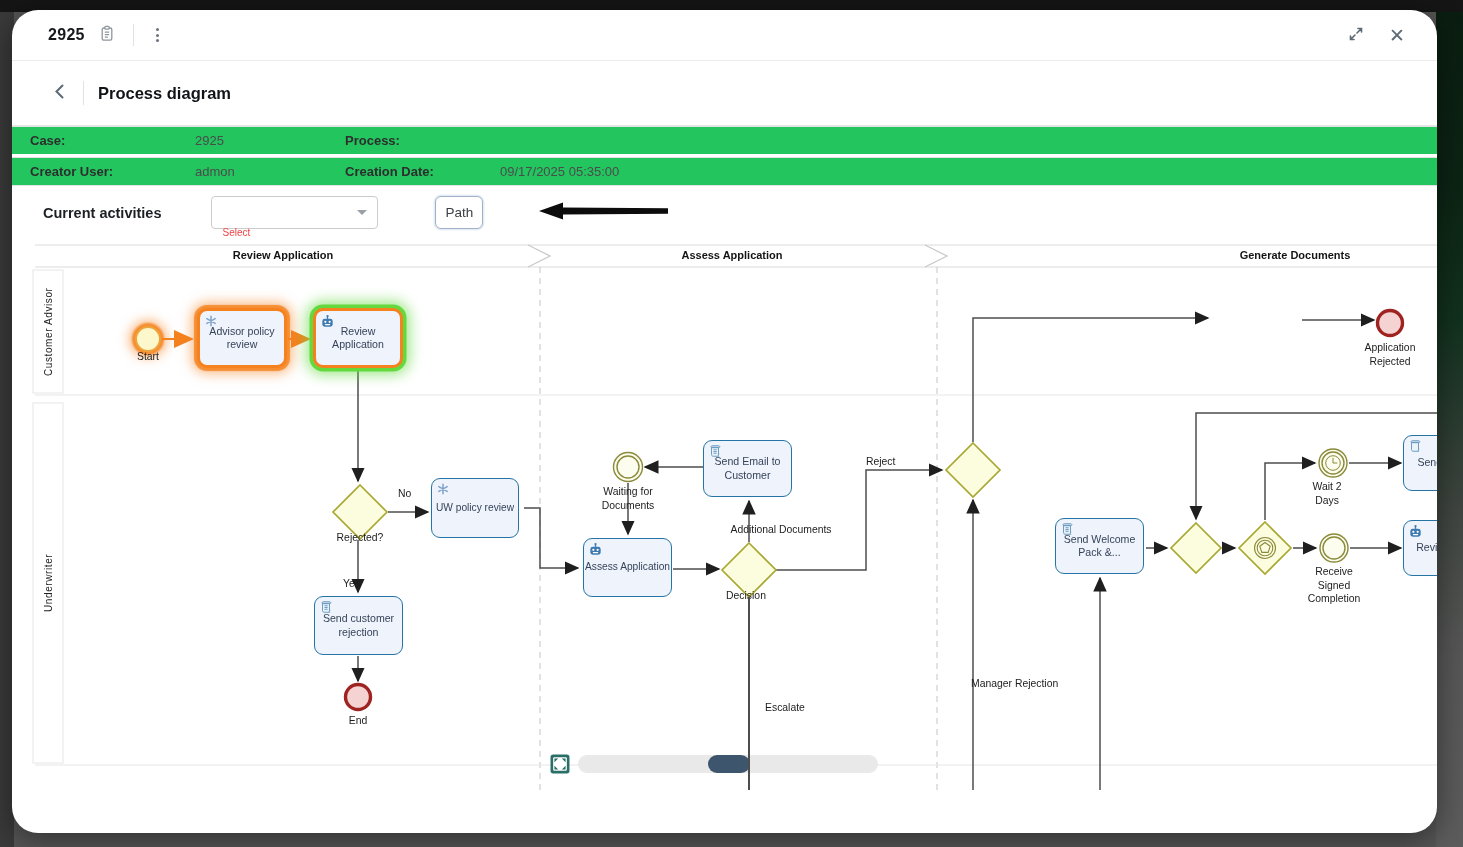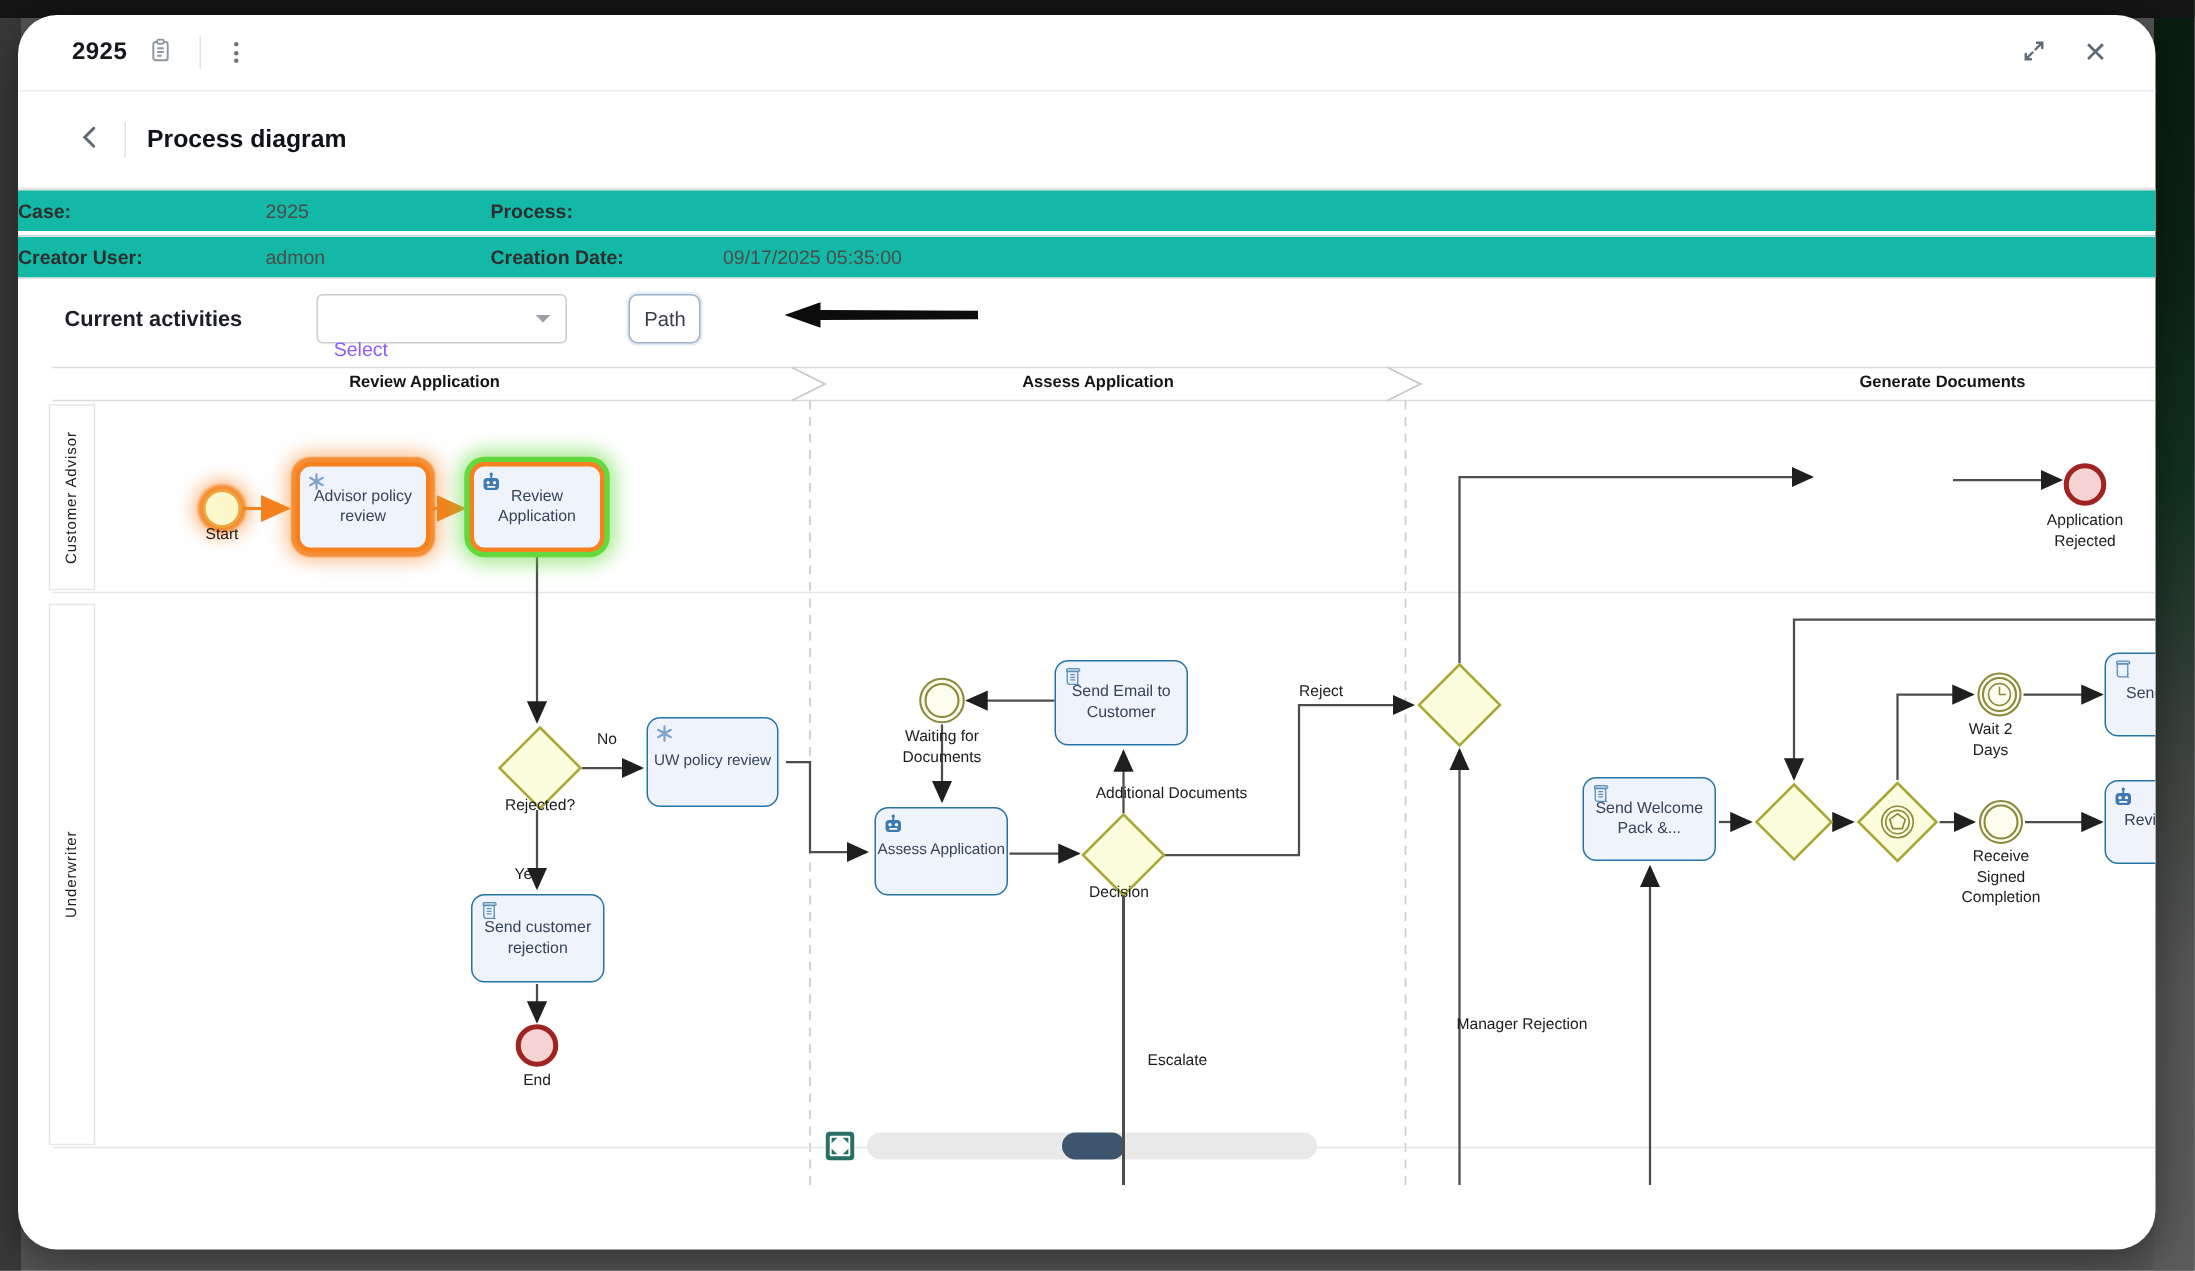--- a/index.html
+++ b/index.html
@@ -22,35 +22,35 @@
   .vdiv { width:1px; height:22px; background:#e2e2e2; margin:0 14px; }
   .kebab { display:flex; flex-direction:column; gap:2.5px; padding:5px 8px; }
   .kebab i { width:3px; height:3px; border-radius:50%; background:#6d7780; }
   .hdr-sp { flex:1; }
   .close-x { font-size:19px; color:#5d6b76; line-height:1; }
 
   .titlebar { height:65px; display:flex; align-items:center; padding-left:38px; border-bottom:1px solid #e7e7e7; }
   .title { font-size:16.5px; font-weight:bold; color:#101418; margin-left:14px; }
   .t-div { width:1px; height:24px; background:#e2e2e2; margin-left:14px; }
 
-  .info-row { height:28px; background:#14b8a6; border-top:1px solid #e2e2e2;
+  .info-row { height:28px; background:#22c55e; border-top:1px solid #e2e2e2;
     display:grid; grid-template-columns:165px 150px 155px auto; align-items:center;
-    font-size:13px; }
+    padding-left:18px; font-size:13px; }
   .info-row + .info-row { margin-top:3px; }
   .info-row .lab { font-weight:bold; color:#2e2e2e; }
   .info-row .val { color:#4c4c4c; }
   .info-end { border-top:1px solid #e2e2e2; }
 
   .act-row { height:53px; display:flex; align-items:center; padding-left:31px;gap:40px; }
   .act-label { font-size:14.5px; font-weight:bold; color:#1c1f24; margin-right:10px; }
   .select { width:167px; height:33px; border:1px solid #ccc; border-radius:4px; background:#fff;
     display:flex; align-items:center; justify-content:space-between; padding:0 10px; cursor:pointer; }
-  .select .sv { font-size:13px; color:#8b5cf6;margin-top:40px; }
+  .select .sv { font-size:10px; color:#ef4444;margin-top:40px; }
   .caret { width:0; height:0; border-left:5px solid transparent; border-right:5px solid transparent; border-top:5.5px solid #9aa0a6; }
-  .path-btn { margin-left:1px; height:33px; padding:4px 9px; background:#fff; border:1px solid #9fb0c8;
+  .path-btn { margin-left:17px; height:33px; padding:4px 9px; background:#fff; border:1px solid #9fb0c8;
     border-radius:6px; font-size:13.5px; color:#3a3f46; cursor:pointer; box-shadow:0 0 0 1.5px #e7edf6; }
   .annot { margin-left:14px; }
 
   
   #diagram { position:absolute; left:0; top:228px; width:1425px; height:560px; overflow:hidden; }
   .dsvg { position:absolute; left:0; top:0; }
 
   .phase { position:absolute; top:11px; width:200px; text-align:center;
     font-size:11px; font-weight:bold; color:#141414; }
   .lane-lbl { position:absolute; width:30px; display:flex; align-items:center; justify-content:center;

